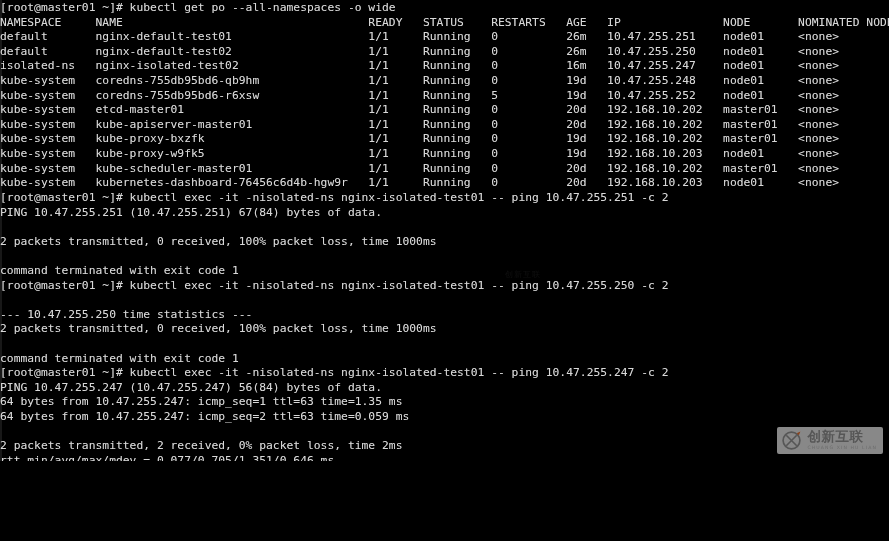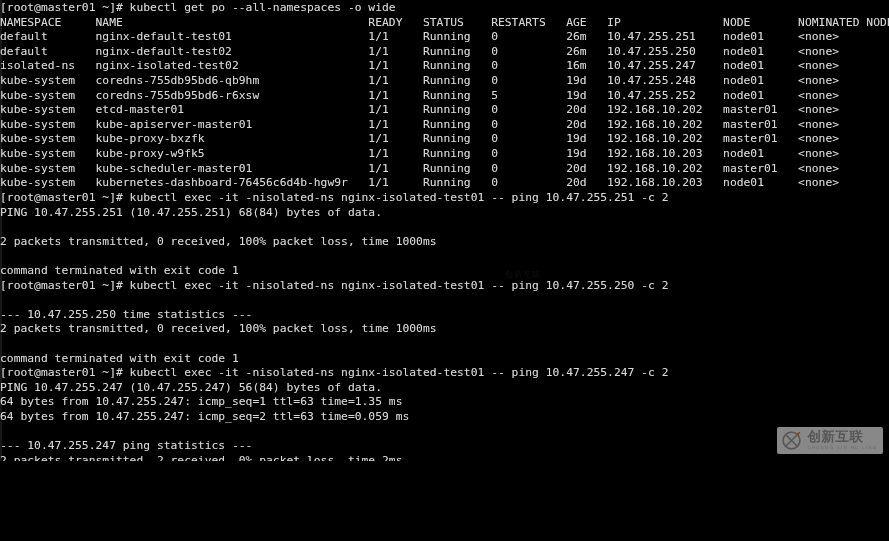--- a/index.html
+++ b/index.html
@@ -108,37 +108,36 @@
       <div class="line">isolated-ns   nginx-isolated-test02                   1/1     Running   0          16m   10.47.255.247    node01     &lt;none&gt;</div>
       <div class="line">kube-system   coredns-755db95bd6-qb9hm                1/1     Running   0          19d   10.47.255.248    node01     &lt;none&gt;</div>
       <div class="line">kube-system   coredns-755db95bd6-r6xsw                1/1     Running   5          19d   10.47.255.252    node01     &lt;none&gt;</div>
       <div class="line">kube-system   etcd-master01                           1/1     Running   0          20d   192.168.10.202   master01   &lt;none&gt;</div>
       <div class="line">kube-system   kube-apiserver-master01                 1/1     Running   0          20d   192.168.10.202   master01   &lt;none&gt;</div>
       <div class="line">kube-system   kube-proxy-bxzfk                        1/1     Running   0          19d   192.168.10.202   master01   &lt;none&gt;</div>
       <div class="line">kube-system   kube-proxy-w9fk5                        1/1     Running   0          19d   192.168.10.203   node01     &lt;none&gt;</div>
       <div class="line">kube-system   kube-scheduler-master01                 1/1     Running   0          20d   192.168.10.202   master01   &lt;none&gt;</div>
       <div class="line">kube-system   kubernetes-dashboard-76456c6d4b-hgw9r   1/1     Running   0          20d   192.168.10.203   node01     &lt;none&gt;</div>
       <div class="line">[root@master01 ~]# kubectl exec -it -nisolated-ns nginx-isolated-test01 -- ping 10.47.255.251 -c 2</div>
-      <div class="line">PING 10.47.255.251 (10.47.255.251) 68(84) bytes of data.</div>
+      <div class="line">PING 10.47.255.251 (10.47.255.251) 67(84) bytes of data.</div>
       <div class="line blank"></div>
       <div class="line">2 packets transmitted, 0 received, 100% packet loss, time 1000ms</div>
       <div class="line blank"></div>
       <div class="line">command terminated with exit code 1</div>
       <div class="line">[root@master01 ~]# kubectl exec -it -nisolated-ns nginx-isolated-test01 -- ping 10.47.255.250 -c 2</div>
       <div class="line blank"></div>
       <div class="line">--- 10.47.255.250 time statistics ---</div>
       <div class="line">2 packets transmitted, 0 received, 100% packet loss, time 1000ms</div>
       <div class="line blank"></div>
       <div class="line">command terminated with exit code 1</div>
       <div class="line">[root@master01 ~]# kubectl exec -it -nisolated-ns nginx-isolated-test01 -- ping 10.47.255.247 -c 2</div>
       <div class="line">PING 10.47.255.247 (10.47.255.247) 56(84) bytes of data.</div>
       <div class="line">64 bytes from 10.47.255.247: icmp_seq=1 ttl=63 time=1.35 ms</div>
       <div class="line">64 bytes from 10.47.255.247: icmp_seq=2 ttl=63 time=0.059 ms</div>
       <div class="line blank"></div>
-      <div class="line">--- 10.47.255.247 ping statistics ---</div>
       <div class="line">2 packets transmitted, 2 received, 0% packet loss, time 2ms</div>
       <div class="line">rtt min/avg/max/mdev = 0.077/0.705/1.351/0.646 ms</div>
     </div>
 
   <div id="watermark">
     <svg class="mark" viewBox="0 0 40 40">
       <circle cx="20" cy="20" r="16" fill="none" stroke="#8c8c8c" stroke-width="3.2"></circle>
       <path d="M11 11 L29 29 M29 11 L11 29" stroke="#8c8c8c" stroke-width="3.2" fill="none" stroke-linecap="round"></path>
       <path d="M30 6 L37 3 L34 10 Z" fill="#e06a2b"></path>
     </svg>

